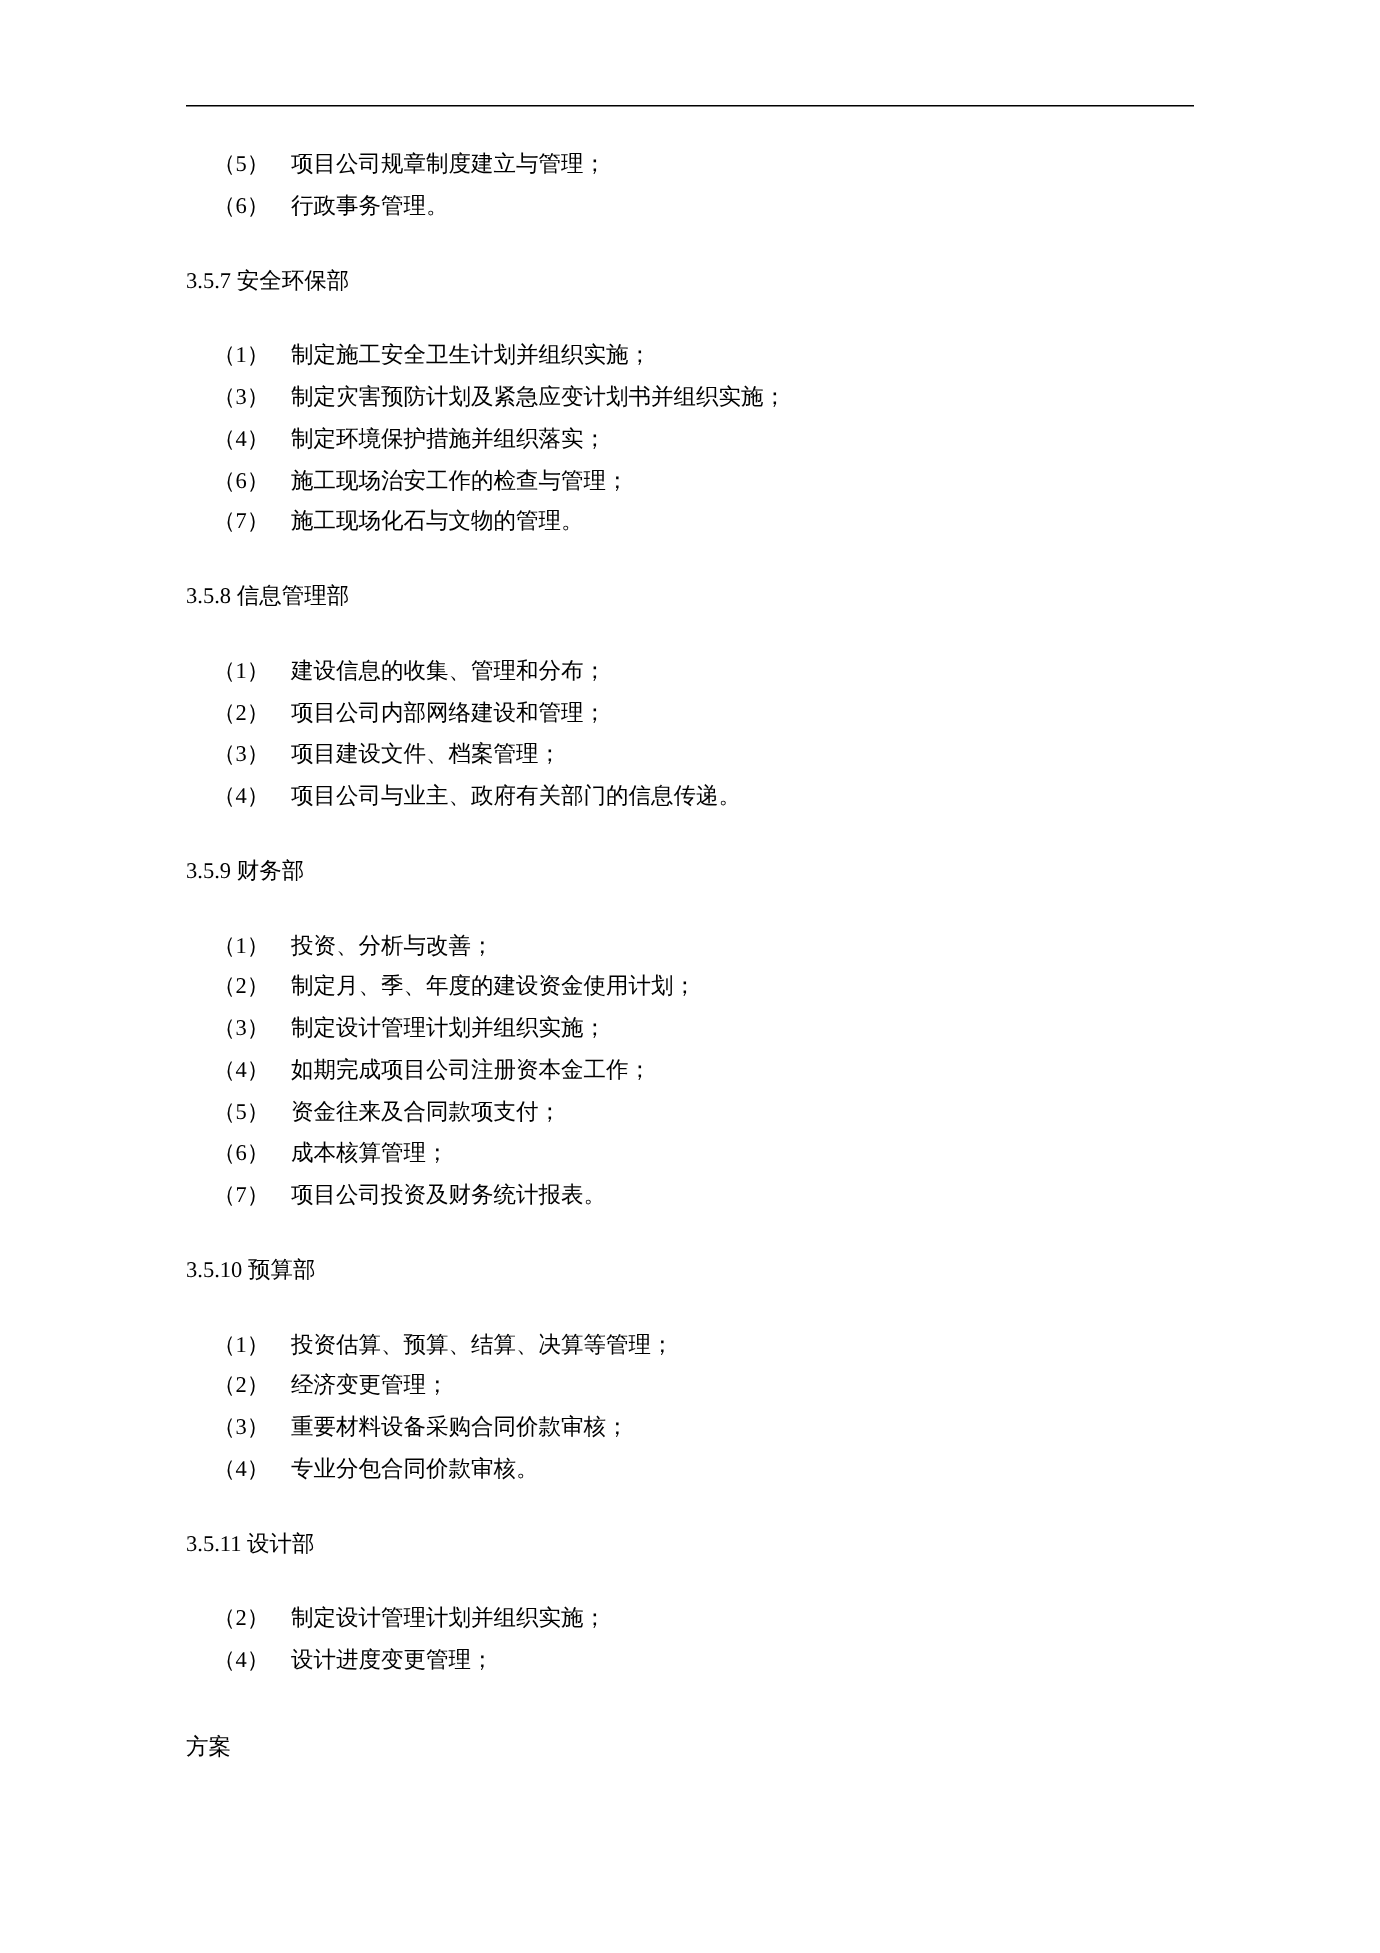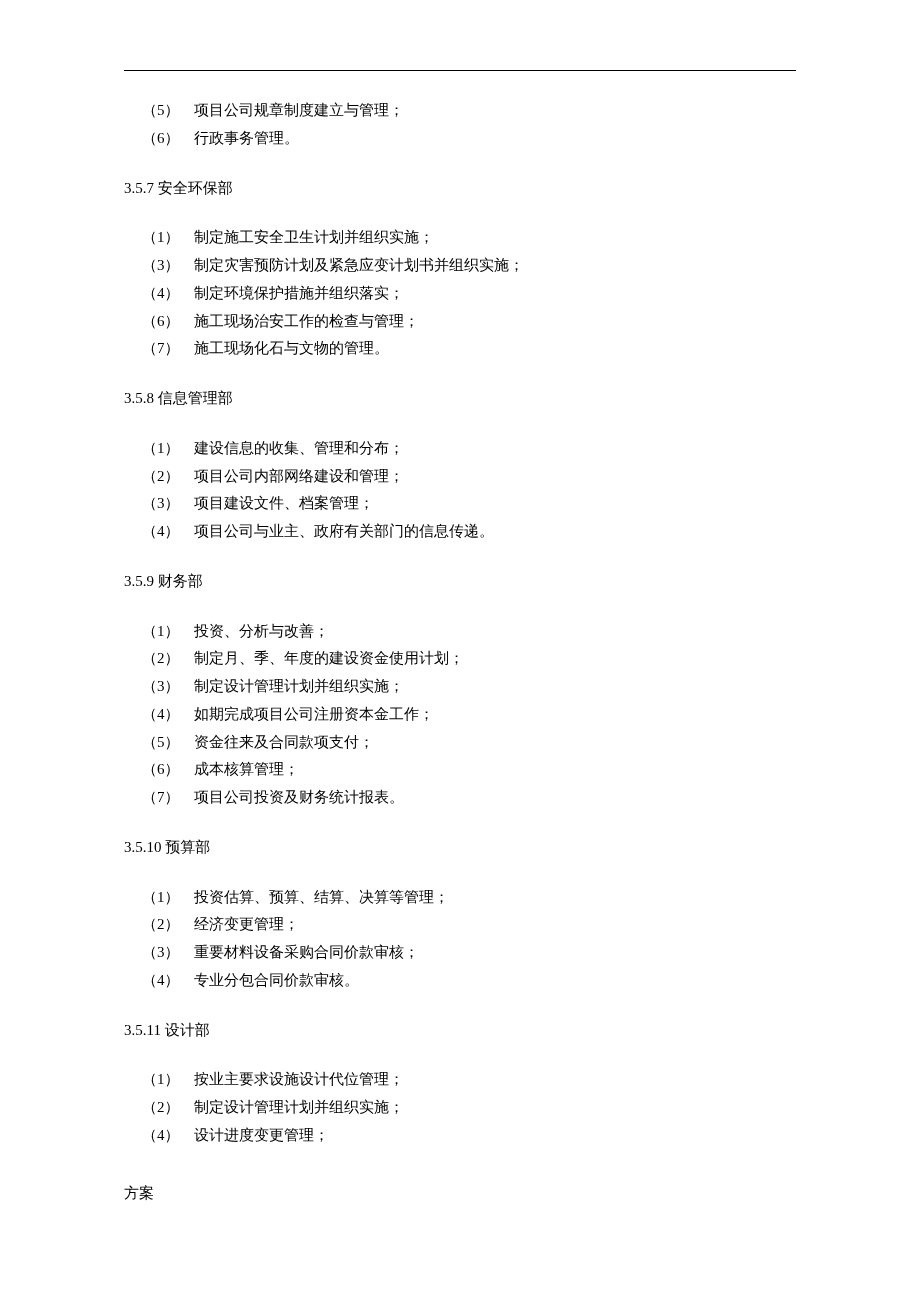--- a/index.html
+++ b/index.html
@@ -70,20 +70,19 @@
       <div class="body-line"><span class="num">（4）</span><span>如期完成项目公司注册资本金工作；</span></div>
       <div class="body-line"><span class="num">（5）</span><span>资金往来及合同款项支付；</span></div>
       <div class="body-line"><span class="num">（6）</span><span>成本核算管理；</span></div>
       <div class="body-line"><span class="num">（7）</span><span>项目公司投资及财务统计报表。</span></div>
       <div class="heading">3.5.10  预算部</div>
       <div class="body-line"><span class="num">（1）</span><span>投资估算、预算、结算、决算等管理；</span></div>
       <div class="body-line"><span class="num">（2）</span><span>经济变更管理；</span></div>
       <div class="body-line"><span class="num">（3）</span><span>重要材料设备采购合同价款审核；</span></div>
       <div class="body-line"><span class="num">（4）</span><span>专业分包合同价款审核。</span></div>
       <div class="heading">3.5.11  设计部</div>
-      <div class="body-line"><span class="num">（1）</span><span>按业主要求设施设计代位管理；</span></div>
       <div class="body-line"><span class="num">（2）</span><span>制定设计管理计划并组织实施；</span></div>
       <div class="body-line"><span class="num">（4）</span><span>设计进度变更管理；</span></div>
     </div>
 
   <div class="footer">方案</div>
 
 </div>
 
 </body></html>

